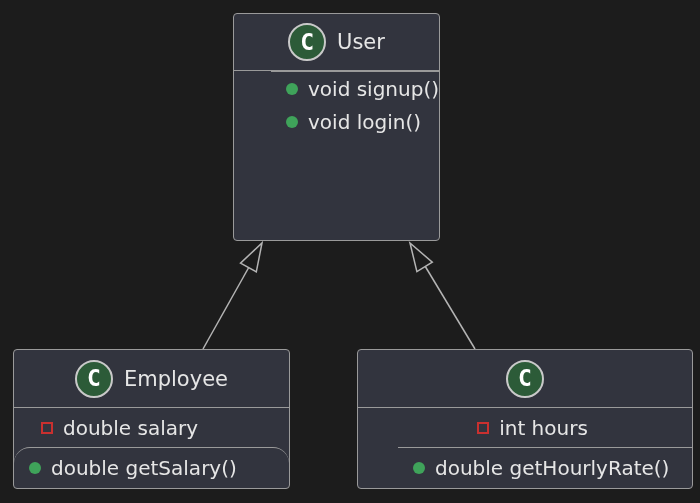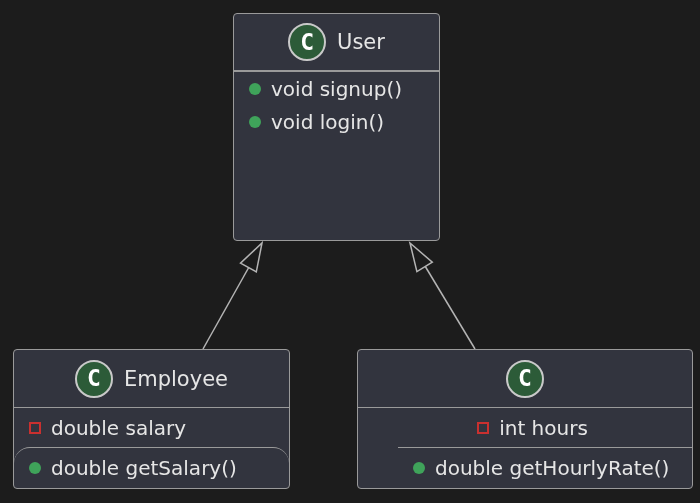--- a/index.html
+++ b/index.html
@@ -72,26 +72,26 @@
   }
   .icn.dot {
     width: 12px; height: 12px;
     border-radius: 50%;
     background: #3fa35a;
   }
   
   #box-user   { left: 233px; top: 13px;  width: 207px; height: 228px; }
   #box-user .cls-header { height: 57px; }
   #box-user .fields     { height: 100px; }
-  #box-user .methods    { height: 67px; }
+  #box-user .methods    { height: 67px; margin-left: 37px; }
   #box-user .member     { height: 33px; }
   
   #box-employee { left: 13px; top: 349px; width: 277px; height: 140px; }
   #box-employee .cls-header { height: 58px; }
-  #box-employee .fields     { height: 39px; }
+  #box-employee .fields     { height: 39px; margin-left: 12px; }
   #box-employee .methods    { height: 40px; border-radius: 16px; }
   
   #box-consultant { left: 357px; top: 349px; width: 336px; height: 140px; }
   #box-consultant .cls-header { height: 58px; }
   #box-consultant .fields     { height: 39px; align-items: center; }
   #box-consultant .methods    { height: 40px; margin-left: 40px; }
 </style>
 </head>
 <body>
 

